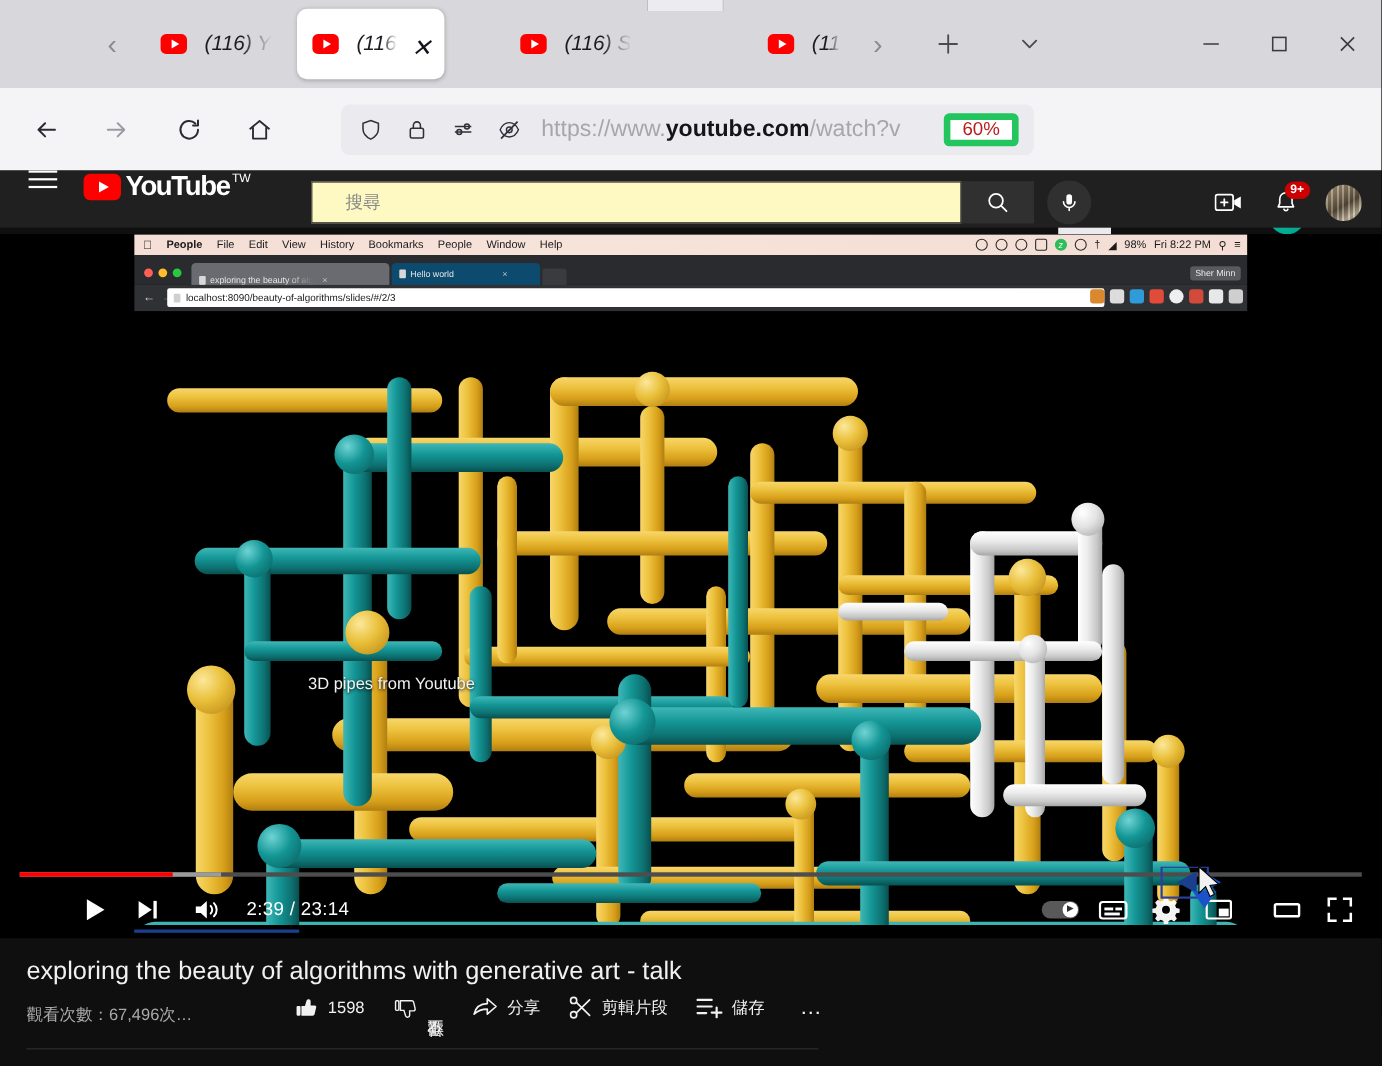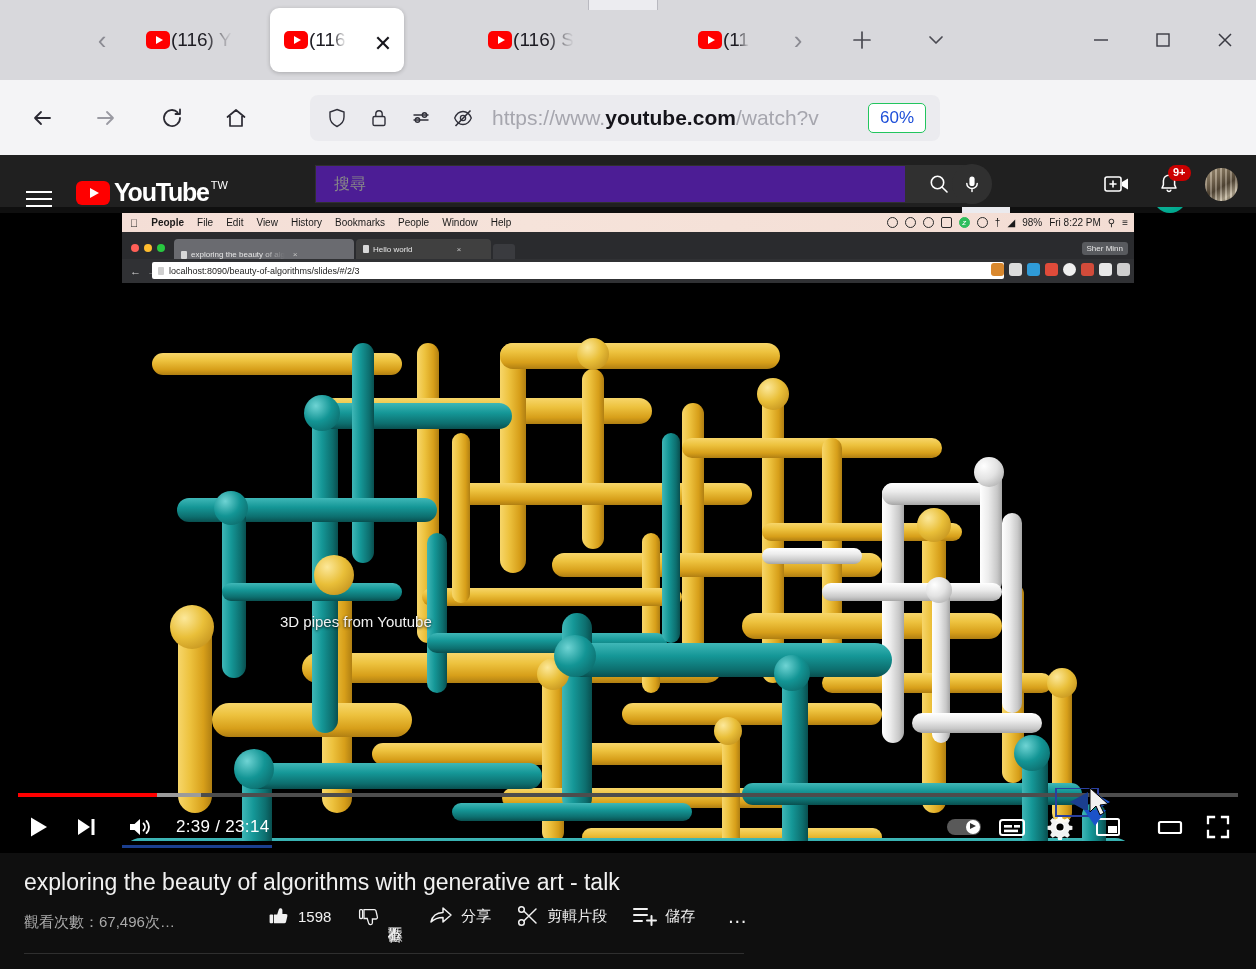--- a/index.html
+++ b/index.html
@@ -19,22 +19,22 @@
   .tabstrip-inner { position:relative; width:100%; height:100%; }
   .tab-scroll-left, .tab-scroll-right {
     position:absolute; top:24px; width:32px; height:32px;
     display:flex; align-items:center; justify-content:center;
     color:#8b8b93; font-size:26px; line-height:1; font-weight:300;
   }
   .tab-scroll-left { left:86px; }
   .tab-scroll-right { left:782px; }
   .tab {
     position:absolute; top:8px; height:64px;
-    display:flex; align-items:center; gap:1px;
-    padding:0 14px; border-radius:9px; overflow:hidden;
+    display:flex; align-items:center; gap:16px;
+    padding:0 14px; border-radius:9px; overflow:hidden;font-style:italic;
   }
   .tab .yt-fav {
     width:24px; height:18px; border-radius:5px; background:#ff0000;
     display:flex; align-items:center; justify-content:center; flex:0 0 auto;
   }
   .tab .yt-fav::after {
     content:""; width:0; height:0;
     border-left:7px solid #fff; border-top:4.5px solid transparent;
     border-bottom:4.5px solid transparent; margin-left:2px;
   }
@@ -79,59 +79,59 @@
   }
   .url-ico { width:30px; height:30px; margin-left:12px; display:flex; align-items:center; justify-content:center; color:#30303a; }
   .url-text {
     margin-left:14px; font-size:21px; color:#9a9aa2; white-space:nowrap; overflow:hidden;
   }
   .url-text b { color:#15141a; font-weight:600; }
   .url-text .dim { color:#a6a6ae; }
   .zoom-badge {
     position:absolute; right:14px; top:8px; height:30px; padding:0 11px;
     background:#fff; border-radius:5px; display:flex; align-items:center;
-    font-size:17px; color:#1d4ed8; border:1px solid #22c55e;
+    font-size:17px; color:#b91c1c; border:6px solid #22c55e;
   }
   .star-btn {
     position:absolute; left:962px; top:92px; width:48px; height:48px;
     background:#ebebef; border-radius:7px;
     display:flex; align-items:center; justify-content:center;
   }
   .nav-right { position:absolute; right:8px; top:92px; display:flex; gap:6px; }
   .nav-right > div { width:48px; height:48px; border-radius:7px; display:flex; align-items:center; justify-content:center; }
   .avatar-a {
     width:34px; height:34px; border-radius:50%;
     background:radial-gradient(circle at 35% 32%, #2fc4a8, #00a98f 70%);
     color:#fff; font-size:22px; font-weight:700; font-style:italic;
     display:flex; align-items:center; justify-content:center;
     font-family:"Liberation Serif", serif;
   }
 
   
   .yt-header {
     position:absolute; left:0; top:155px; width:1256px; height:52px;
-    background:#202020; display:flex; align-items:flex-end;
+    background:#202020; display:flex; align-items:flex-start;
   }
   .burger { margin-left:26px; width:26px; display:flex; flex-direction:column; gap:5px; }
   .burger span { display:block; height:2px; background:#fff; }
   .yt-logo { margin-left:24px; display:flex; align-items:flex-start; }
   .yt-mark {
     width:34px; height:24px; border-radius:6px; background:#ff0000;
     display:flex; align-items:center; justify-content:center; margin-top:3px;
   }
   .yt-mark::after {
     content:""; width:0;height:0; margin-left:2px;
     border-left:9px solid #fff; border-top:5.5px solid transparent; border-bottom:5.5px solid transparent;
   }
   .yt-word { font-size:25px; font-weight:700; letter-spacing:-1.2px; margin-left:4px; color:#fff; }
   .yt-cc { font-size:11px; color:#fff; margin-left:2px; margin-top:1px; }
   .yt-search-wrap { position:absolute; left:283px; top:165px; display:flex; }
   .yt-search-box {
-    width:591px; height:38px; background:#4c1d95; border:1px solid #303030;
-    display:flex; align-items:center; padding-left:18px;margin-left:32px;
+    width:591px; height:38px; background:#fef9c3; border:1px solid #303030;
+    display:flex; align-items:center; padding-left:30px;
   }
   .yt-search-box .ph { font-size:16px; color:#888; }
   .yt-search-btn {
     width:66px; height:38px; background:#303030; border:1px solid #303030; border-left:none;
     display:flex; align-items:center; justify-content:center;
   }
   .yt-mic {
     position:absolute; left:952px; top:164px; width:40px; height:40px; border-radius:50%;
     background:#303030; display:flex; align-items:center; justify-content:center;
   }
@@ -171,21 +171,21 @@
   .mac-ico.grn { background:#2fbd5c; border-color:#2fbd5c; color:#fff; font-size:8px; text-align:center; line-height:9px; }
 
   
   .chr-tabs {
     position:absolute; left:0; top:19px; width:100%; height:27px;
     background:#2a2b2e; display:flex; align-items:flex-end;
   }
   .traffic { display:flex; gap:5px; margin:0 9px 7px 9px; }
   .traffic i { width:8px; height:8px; border-radius:50%; display:block; }
   .chr-tab {
-    height:20px; background:#404040; border-radius:4px 4px 0 0;
+    height:20px; background:#0c4a6e; border-radius:4px 4px 0 0;
     display:flex; align-items:center; padding:0 7px; font-size:8px; color:#e6e6e6;
     position:relative; margin-right:2px;
   }
   .chr-tab.sel { background:#6a6b70; }
   .chr-tab .pg { width:6px; height:8px; background:#d8d8d8; margin-right:4px; border-radius:1px; }
   .chr-tab .x { margin-left:8px; color:#c4c4c4; font-size:8px; }
   .chr-newtab { width:22px; height:15px; background:#3a3b3f; border-radius:3px 3px 0 0; margin-bottom:0; }
   .sher {
     position:absolute; right:6px; bottom:4px; background:#585a5e; color:#e8e8e8;
     font-size:8px; padding:2px 5px; border-radius:3px;
@@ -222,21 +222,21 @@
   .jy { background:radial-gradient(circle at 33% 30%, #fce89a, #e9bf39 45%, #b68213 100%); }
   .jt { background:radial-gradient(circle at 33% 30%, #6fd4d4, #139595 45%, #0a5a5a 100%); }
   .jw { background:radial-gradient(circle at 33% 30%, #ffffff, #e3e3e3 45%, #9e9e9e 100%); }
 
   
   .progress { position:absolute; left:18px; right:18px; bottom:56px; height:4px; background:#4d4d4d; }
   .progress .buf { position:absolute; left:0; top:0; height:100%; background:#9b9b9b; }
   .progress .played { position:absolute; left:0; top:0; height:100%; background:#ff0000; }
   .controls {
     position:absolute; left:0; right:0; bottom:0; height:52px;
-    display:flex; align-items:center; color:#fff;
+    display:flex; align-items:center; color:#fff;padding-left:48px;
   }
   .cbtn { width:48px; height:48px; display:flex; align-items:center; justify-content:center; }
   .ctime { font-size:17px; margin-left:12px; color:#fff; letter-spacing:.3px; }
   .cright { margin-left:auto; display:flex; align-items:center; padding-right:14px; }
   .autoplay-toggle {
     width:34px; height:16px; border-radius:9px; background:#595959; position:relative;
   }
   .autoplay-toggle::after {
     content:""; position:absolute; right:1px; top:1px; width:14px; height:14px;
     border-radius:50%; background:#fff;

